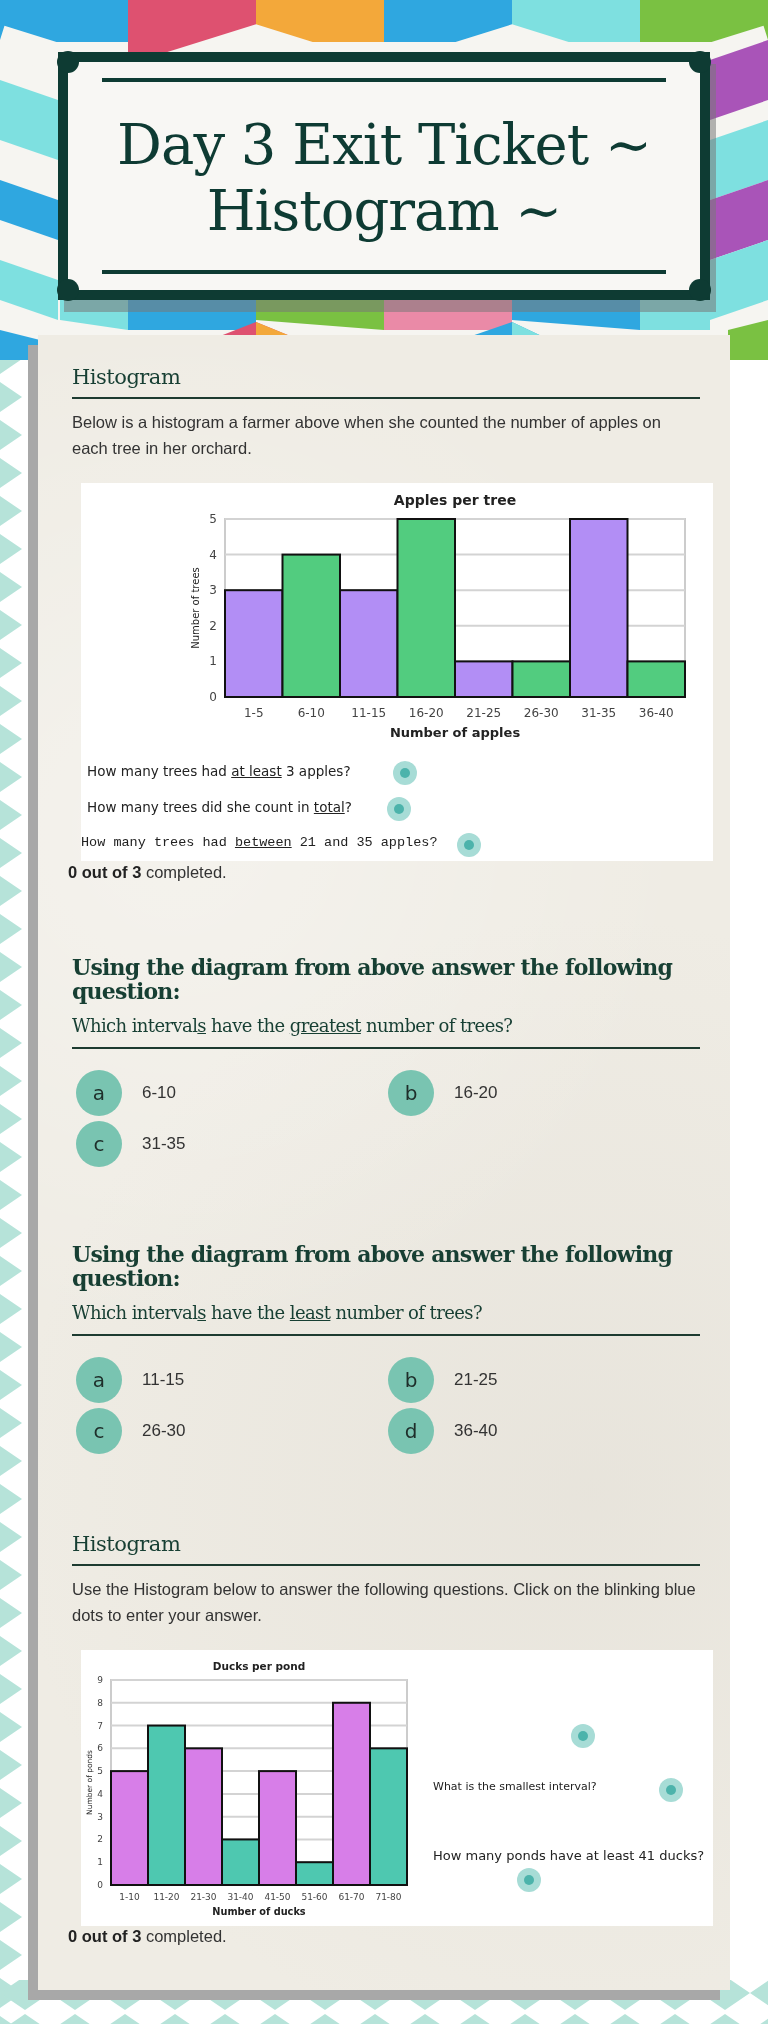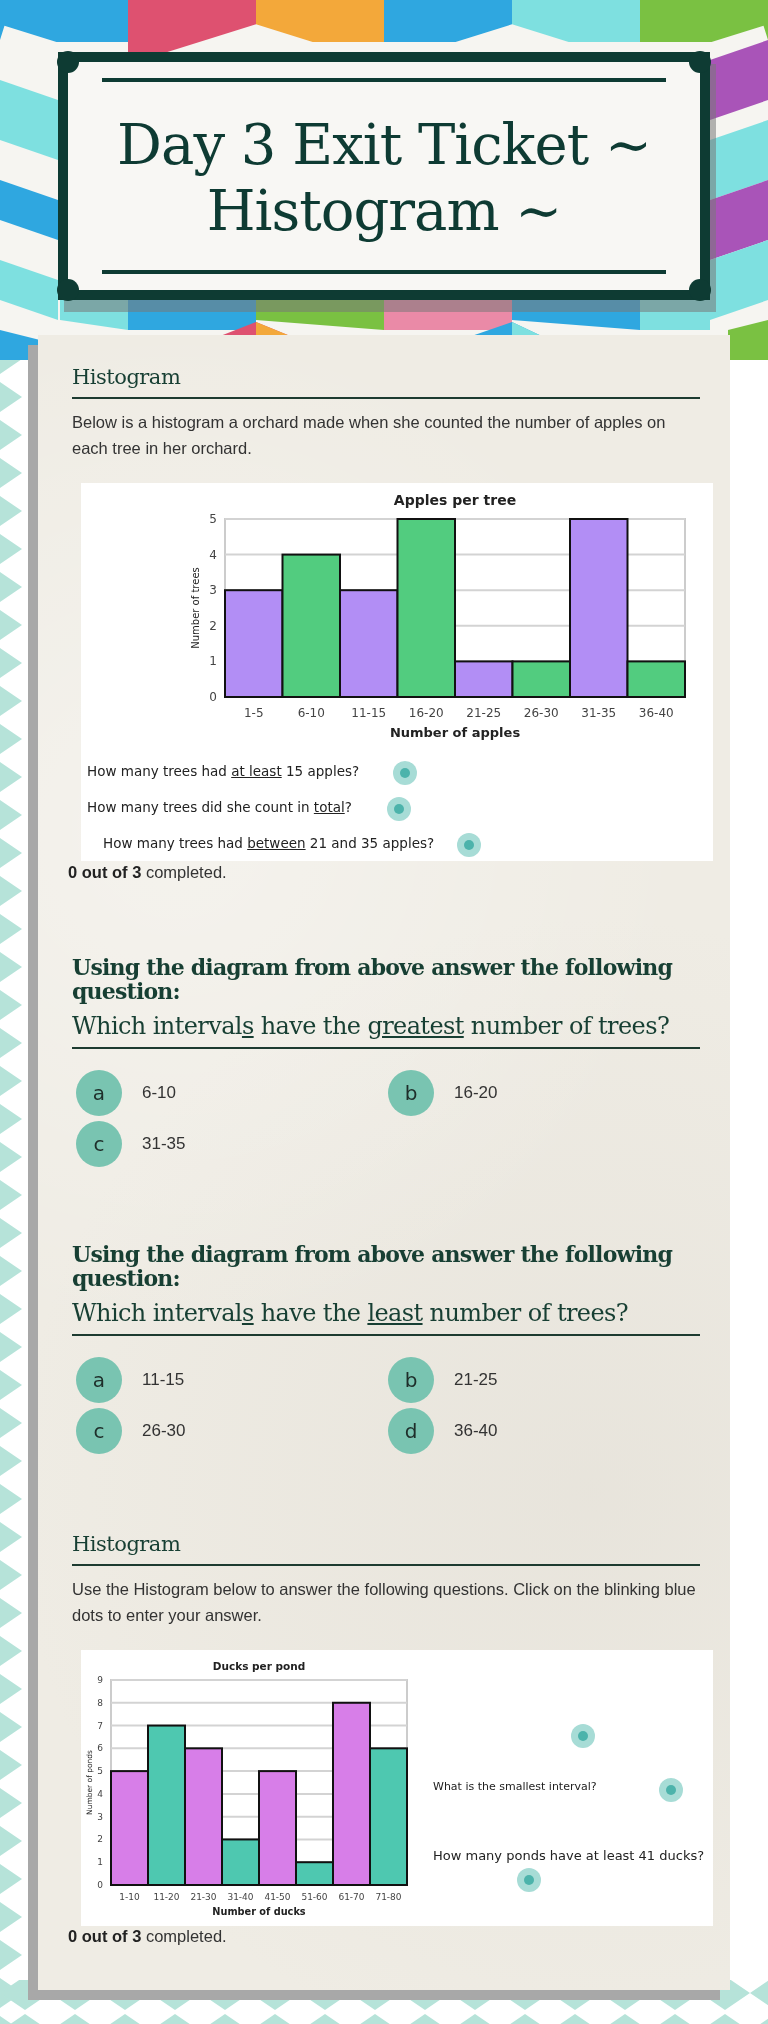--- a/index.html
+++ b/index.html
@@ -87,21 +87,21 @@
     background: #4cb3ab;
   }
   .completed { position: absolute; font-size: 16.5px; color: #333; }
   .completed b { font-weight: 700; color: #222; }
 
   .mc-heading {
     font-family: "DejaVu Serif", serif; font-weight: bold; color: #173f33;
     font-size: 22px; line-height: 24px; letter-spacing: -0.8px;
   }
   .mc-question {
-    font-family: "DejaVu Serif", serif; color: #173f33; font-size: 24px; line-height: 30px;
+    font-family: "DejaVu Serif", serif; color: #173f33; font-size: 18px; line-height: 30px;
     margin-top: 8px; letter-spacing: -0.6px;
   }
   .mc-question u { text-decoration: underline; }
   .opt { position: absolute; height: 46px; display: flex; align-items: center; }
   .opt-badge {
     width: 46px; height: 46px; border-radius: 50%; background: #79c4b1;
     display: flex; align-items: center; justify-content: center;
     font-family: "DejaVu Sans", sans-serif; font-size: 20px; color: #1e2e2a;
   }
   .opt-label { margin-left: 20px; font-size: 17px; color: #333; }
@@ -173,21 +173,21 @@
     </div>
   </div>
 </div>
 
 <div class="card-shadow"></div>
 <div class="card">
 
   <div class="section" style="top:28px;">
     <div class="sec-title">Histogram</div>
     <div class="rule"></div>
-    <div class="body-text">Below is a histogram a orchard made when she counted the number of apples on each tree in her orchard.</div>
+    <div class="body-text">Below is a histogram a farmer above when she counted the number of apples on each tree in her orchard.</div>
   </div>
 
   <div class="chart-box" style="left:30px; top:148px; width:632px; height:378px;">
     <svg width="632" height="260" id="apples-svg">
         <text x="374" y="22" text-anchor="middle" font-family="DejaVu Sans, sans-serif" font-weight="bold" font-size="14" fill="#222">Apples per tree</text>
         <rect x="144" y="36" width="460" height="178" fill="#fff" stroke="#ccc" stroke-width="2"></rect>
         <line x1="144" y1="214" x2="604" y2="214" stroke="#d3d3d3" stroke-width="2"></line>
         <text x="136" y="218" text-anchor="end" font-family="DejaVu Sans, sans-serif" font-size="12" fill="#444">0</text>
         <line x1="144" y1="178.4" x2="604" y2="178.4" stroke="#d3d3d3" stroke-width="2"></line>
         <text x="136" y="182.4" text-anchor="end" font-family="DejaVu Sans, sans-serif" font-size="12" fill="#444">1</text>
@@ -212,28 +212,28 @@
         <rect x="431.5" y="178.4" width="57.5" height="35.6" fill="#52cc7f" stroke="#111" stroke-width="2"></rect>
         <text x="460.25" y="234" text-anchor="middle" font-family="DejaVu Sans, sans-serif" font-size="12" fill="#444">26-30</text>
         <rect x="489" y="36" width="57.5" height="178" fill="#b28ef5" stroke="#111" stroke-width="2"></rect>
         <text x="517.75" y="234" text-anchor="middle" font-family="DejaVu Sans, sans-serif" font-size="12" fill="#444">31-35</text>
         <rect x="546.5" y="178.4" width="57.5" height="35.6" fill="#52cc7f" stroke="#111" stroke-width="2"></rect>
         <text x="575.25" y="234" text-anchor="middle" font-family="DejaVu Sans, sans-serif" font-size="12" fill="#444">36-40</text>
         <text x="374" y="254" text-anchor="middle" font-family="DejaVu Sans, sans-serif" font-weight="bold" font-size="13" fill="#222">Number of apples</text>
         <text x="0" y="0" text-anchor="middle" font-family="DejaVu Sans, sans-serif" font-size="10" fill="#222" transform="translate(118,125) rotate(-90)">Number of trees</text>
       </svg>
     <div class="q-line" style="left:6px; top:280px;">
-      <span>How many trees had </span><u>at least</u><span> 15 apples?</span>
+      <span>How many trees had </span><u>at least</u><span> 3 apples?</span>
     </div>
     <span class="dot" style="left:312px; top:278px;"></span>
     <div class="q-line" style="left:6px; top:316px;">
       <span>How many trees did she count in </span><u>total</u><span>?</span>
     </div>
     <span class="dot" style="left:306px; top:314px;"></span>
-    <div class="q-line" style="left:22px; top:352px;">
+    <div class="q-line" style="left:0; top:352px;font-family:Liberation Mono, monospace;">
       <span>How many trees had </span><u>between</u><span> 21 and 35 apples?</span>
     </div>
     <span class="dot" style="left:376px; top:350px;"></span>
   </div>
   <div class="completed" style="left:30px; top:528px;">
     <b>0 out of 3</b><span> completed.</span>
   </div>
 
   <div class="section" style="top:620px;">
     <div class="mc-heading">Using the diagram from above answer the following question:</div>

